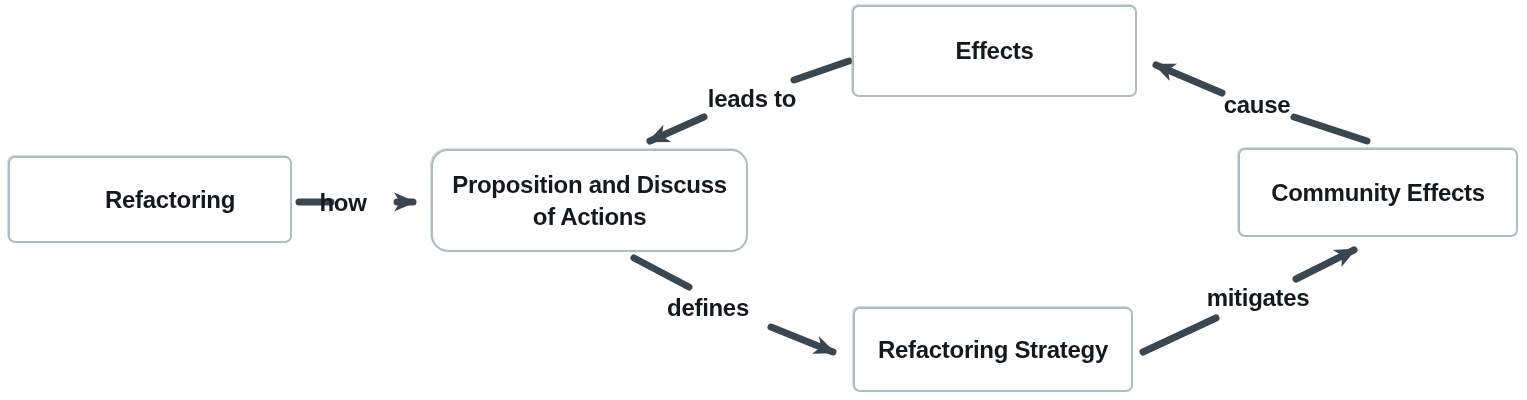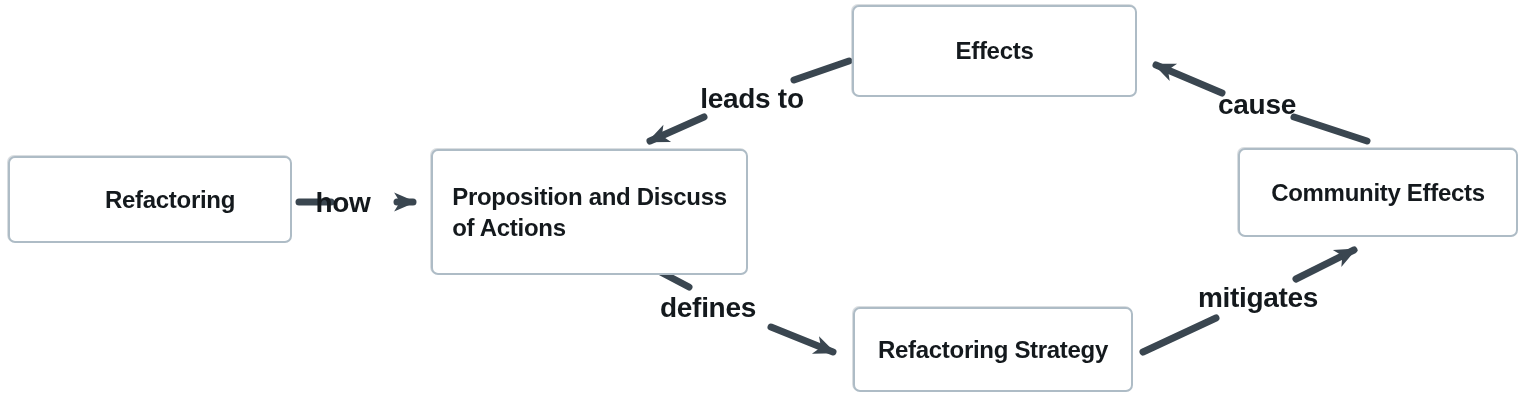--- a/index.html
+++ b/index.html
@@ -20,34 +20,35 @@
   .edges{position:absolute;left:0;top:0;width:1527px;height:400px;}
   .edges line{stroke:var(--arrow);stroke-width:7;stroke-linecap:round;}
   #arrowhead path{fill:var(--arrow);}
   .node{
     position:absolute;
     box-sizing:border-box;
     background:var(--node-fill);
     border:2px solid var(--node-border);
     border-radius:7px;
     display:flex;align-items:center;justify-content:center;
+    text-align:center;
     color:var(--text);
     font-weight:700;
     font-size:24px;
     letter-spacing:-0.3px;
     line-height:1.3;
     box-shadow:-1px -1px 0 rgba(150,160,168,0.35);
   }
   .node span{white-space:pre-line;}
   .edge-label{
     position:absolute;
     transform:translate(-50%,-50%);
     color:var(--text);
     font-weight:700;
-    font-size:28px;
+    font-size:24px;
     letter-spacing:-0.3px;
     white-space:nowrap;
   }
 </style>
 </head>
 <body>
 
 <div class="canvas">
 
   <svg class="edges" viewBox="0 0 1527 400" xmlns="http://www.w3.org/2000/svg">
@@ -70,21 +71,21 @@
     <line x1="771" y1="327" x2="833" y2="352" marker-end="url(#arrowhead)"></line>
 
     <line x1="1143" y1="352" x2="1216" y2="318"></line>
     <line x1="1296" y1="279" x2="1354" y2="250" marker-end="url(#arrowhead)"></line>
   </svg>
 
   <div class="node" style="left:8px;top:156px;width:284px;height:87px;padding-left:40px;">
     <span>Refactoring</span>
   </div>
 
-  <div class="node" style="left:431px;top:149px;width:317px;height:126px;">
+  <div class="node" style="left:431px;top:149px;width:317px;height:103px;border-radius:17px;">
     <span>Proposition and Discuss
 of Actions</span>
   </div>
 
   <div class="node" style="left:852px;top:5px;width:285px;height:92px;">
     <span>Effects</span>
   </div>
 
   <div class="node" style="left:1238px;top:148px;width:280px;height:89px;">
     <span>Community Effects</span>

